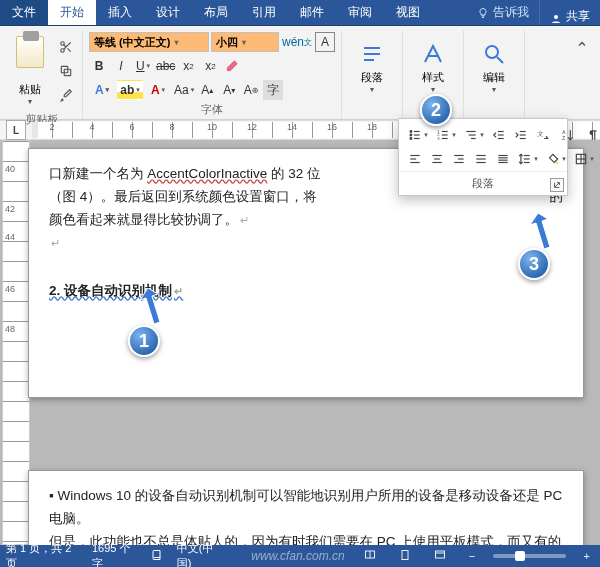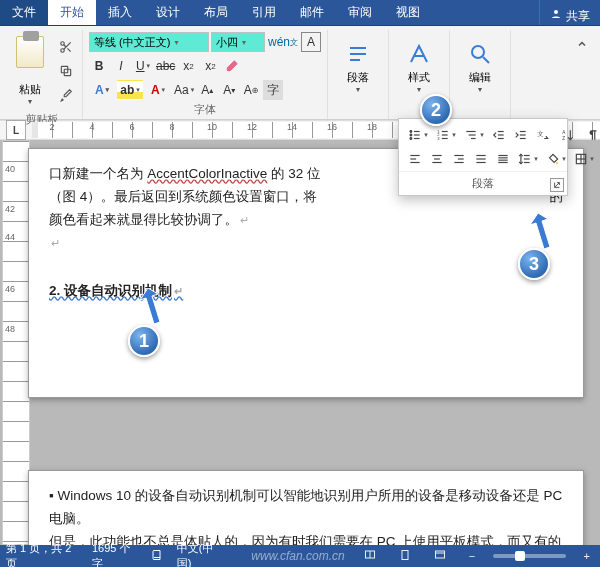--- a/index.html
+++ b/index.html
@@ -24,21 +24,21 @@
     padding: 0 12px;
     display: flex; align-items: center;
     font-size: 12px;
     cursor: pointer;
   }
   .menu-tab.file { background: #1e4a86; }
   .menu-tab.active { background: #fff; color: #2b579a; }
   .titlebar-spacer { flex: 1; }
   .titlebar-tell { display: flex; align-items: center; padding: 0 10px; font-size: 12px; color: #cfe0f6; }
   .titlebar-tell svg { margin-right: 4px; }
-  .share-btn { display: flex; align-items: flex-start; border-left: 1px solid #3a6bb3; padding: 8px 10px; }
+  .share-btn { display: flex; align-items: flex-end; border-left: 1px solid #3a6bb3; padding: 0 10px; }
   .share-btn svg { margin-right: 4px; }
 
   .ribbon {
     display: flex;
     background: #f3f3f3;
     border-bottom: 1px solid #d0d0d0;
     padding: 4px 2px 0 2px;
     height: 94px;
     align-items: stretch;
   }
@@ -73,23 +73,24 @@
     border-radius: 2px;
   }
   .paste-btn .lbl { font-size: 11px; margin-top: 14px; }
   .paste-btn .caret { font-size: 8px; color: #555; }
 
   .clip-mini { display: flex; flex-direction: column; gap: 4px; margin-left: 4px; }
 
   .font-box { display: flex; flex-direction: column; gap: 4px; }
   .font-row { display: flex; gap: 2px; align-items: center; }
   .combo {
-    height: 20px; background: #5eead4; border: 1px solid #c0c0c0;
+    height: 20px; background: #fdba74; border: 1px solid #c0c0c0;
     display: flex; align-items: center; padding: 8px 4px;
     font-size: 11px;
+    font-weight: bold;
   }
   .combo .caret { margin-left: 4px; font-size: 8px; color: #666; }
   .tb-btn {
     min-width: 20px; height: 20px; display: inline-flex;
     align-items: center; justify-content: center;
     font-size: 12px; color: #333; cursor: pointer;
     border: 1px solid transparent;
   }
   .tb-btn.wide { min-width: 26px; }
   .caret-sm { font-size: 7px; margin-left: 2px; color:#555; }
@@ -227,20 +228,26 @@
   <div class="menu-tab file">文件</div>
   <div class="menu-tab active">开始</div>
   <div class="menu-tab">插入</div>
   <div class="menu-tab">设计</div>
   <div class="menu-tab">布局</div>
   <div class="menu-tab">引用</div>
   <div class="menu-tab">邮件</div>
   <div class="menu-tab">审阅</div>
   <div class="menu-tab">视图</div>
   <div class="titlebar-spacer"></div>
+  <div class="titlebar-tell">
+    <svg width="12" height="12" viewBox="0 0 24 24" fill="none" stroke="#cfe0f6" stroke-width="2">
+        <path d="M9 18h6M10 21h4M12 3a6 6 0 00-4 10.5V16h8v-2.5A6 6 0 0012 3z"></path>
+      </svg>
+    <span>告诉我</span>
+  </div>
   <div class="share-btn">
     <svg width="12" height="12" viewBox="0 0 24 24" fill="#fff">
         <circle cx="12" cy="8" r="4"></circle>
         <path d="M4 20c0-4 16-4 16 0"></path>
       </svg>
     <span>共享</span>
   </div>
 </div>
 
 <div class="ribbon">
@@ -278,21 +285,21 @@
   </div>
 
   <div class="ribbon-group">
     <div class="group-body">
       <div class="font-box">
         <div class="font-row">
           <div class="combo" style="width:120px">
             <span>等线 (中文正文)</span>
             <span class="caret">▾</span>
           </div>
-          <div class="combo" style="width:54px">
+          <div class="combo" style="width:68px">
             <span>小四</span>
             <span class="caret">▾</span>
           </div>
           <span class="tb-btn" style="color:#0369a1">wén<br><span style="font-size:8px">文</span></span>
           <span class="tb-btn" style="border:1px solid #888">A</span>
         </div>
         <div class="font-row">
           <span class="tb-btn">
               <b>B</b>
             </span>

